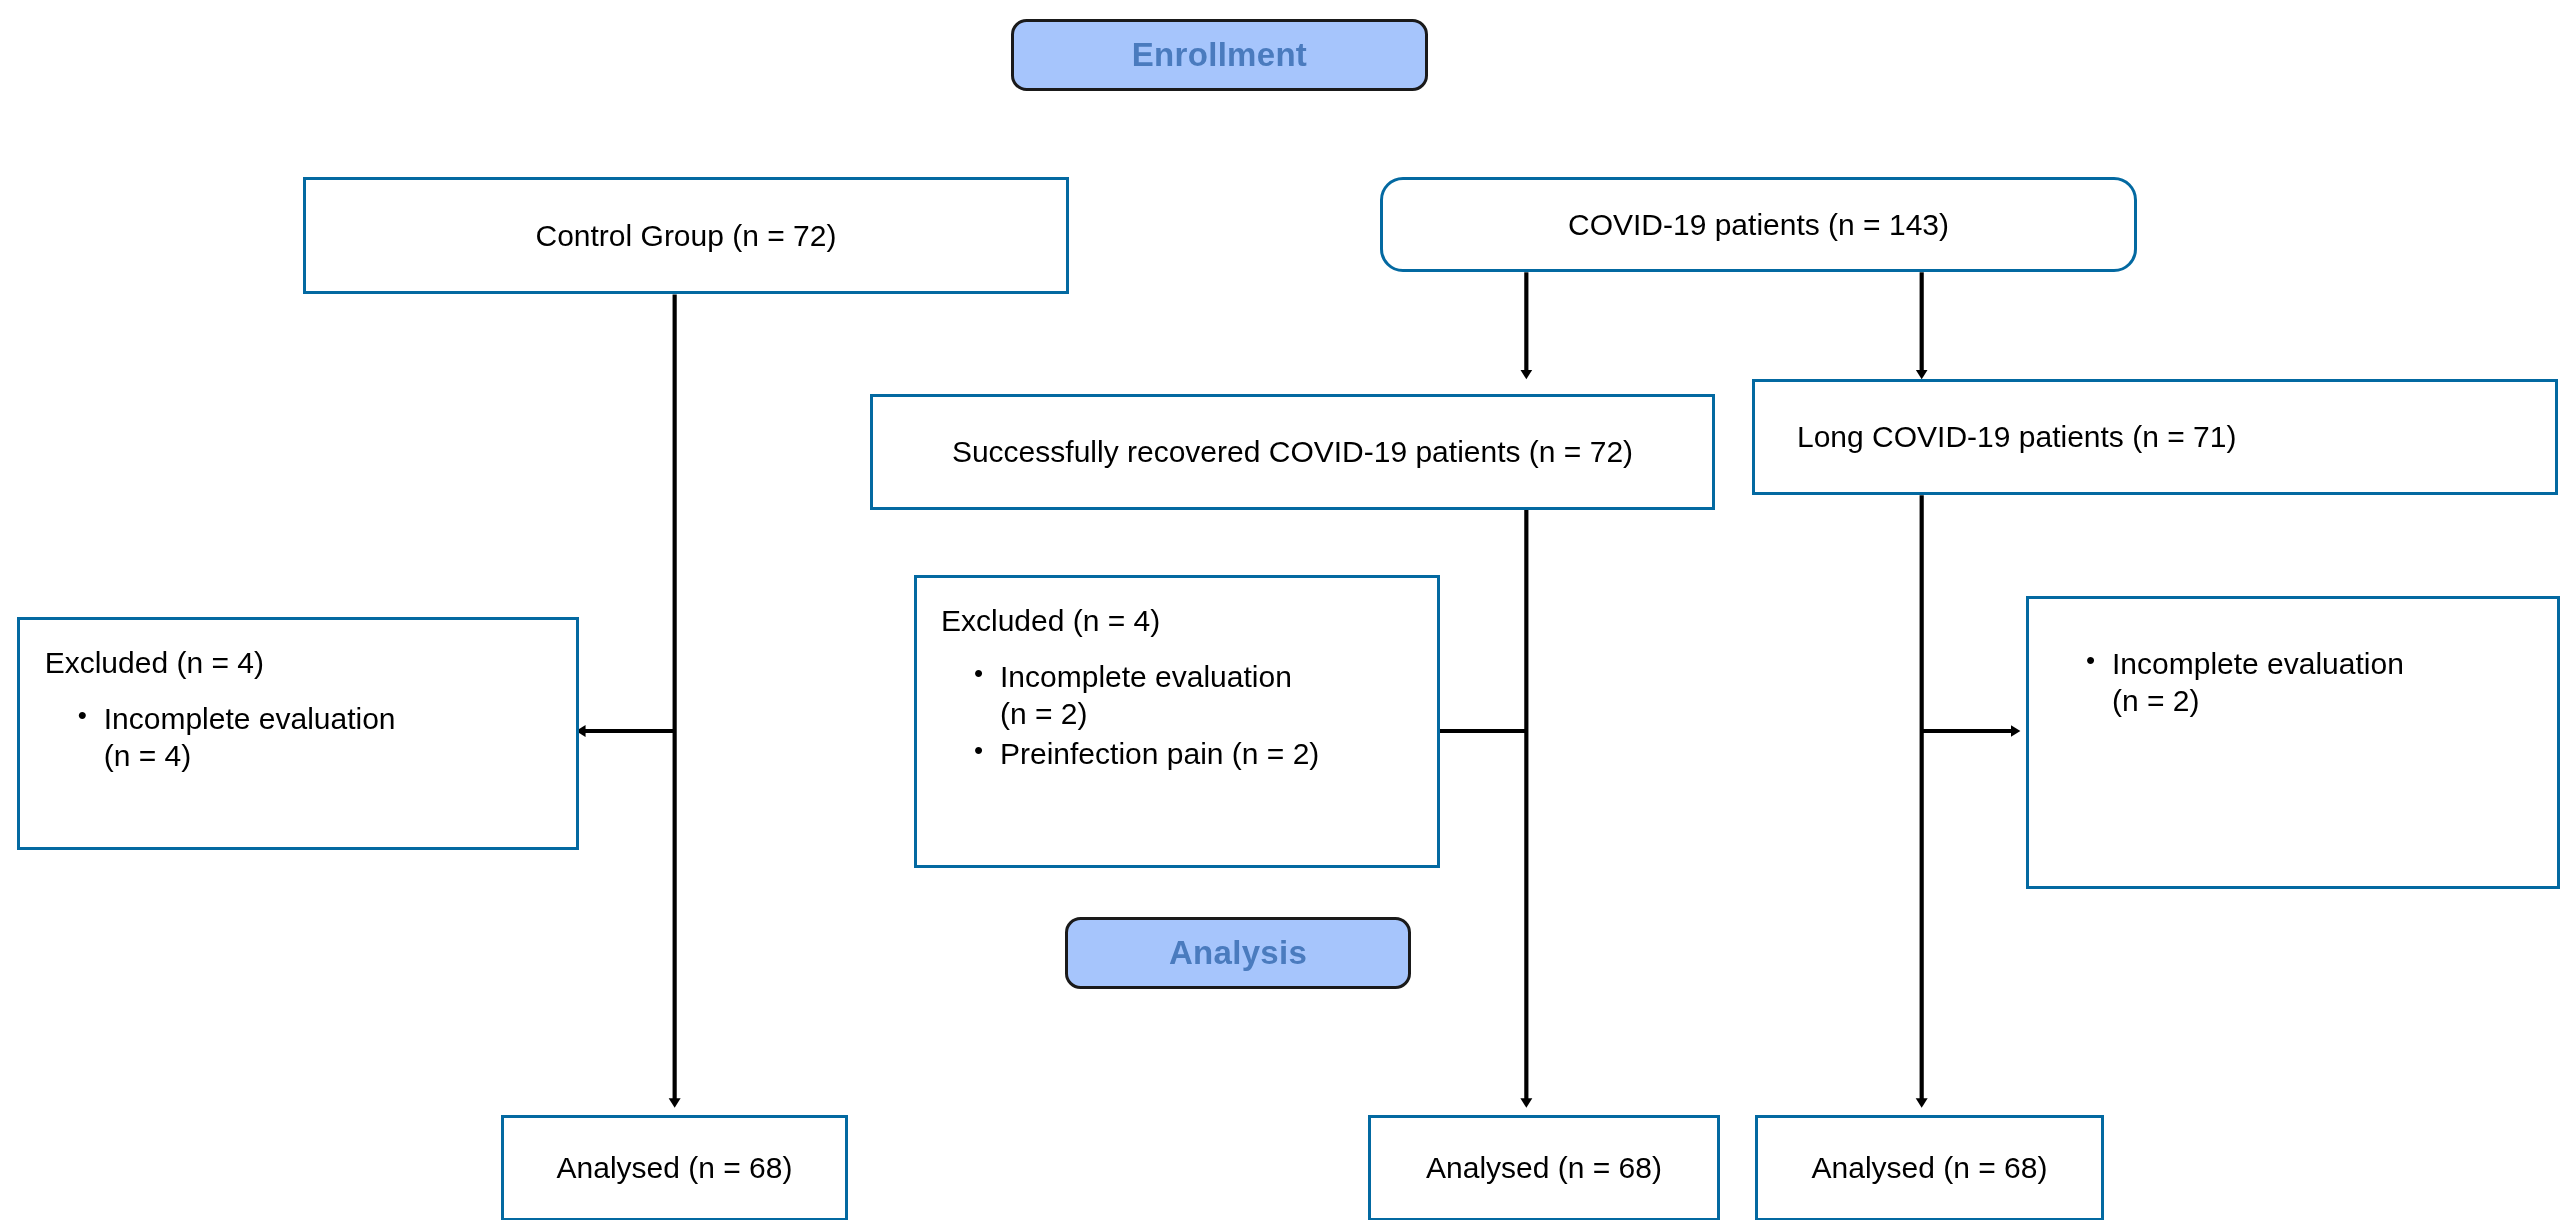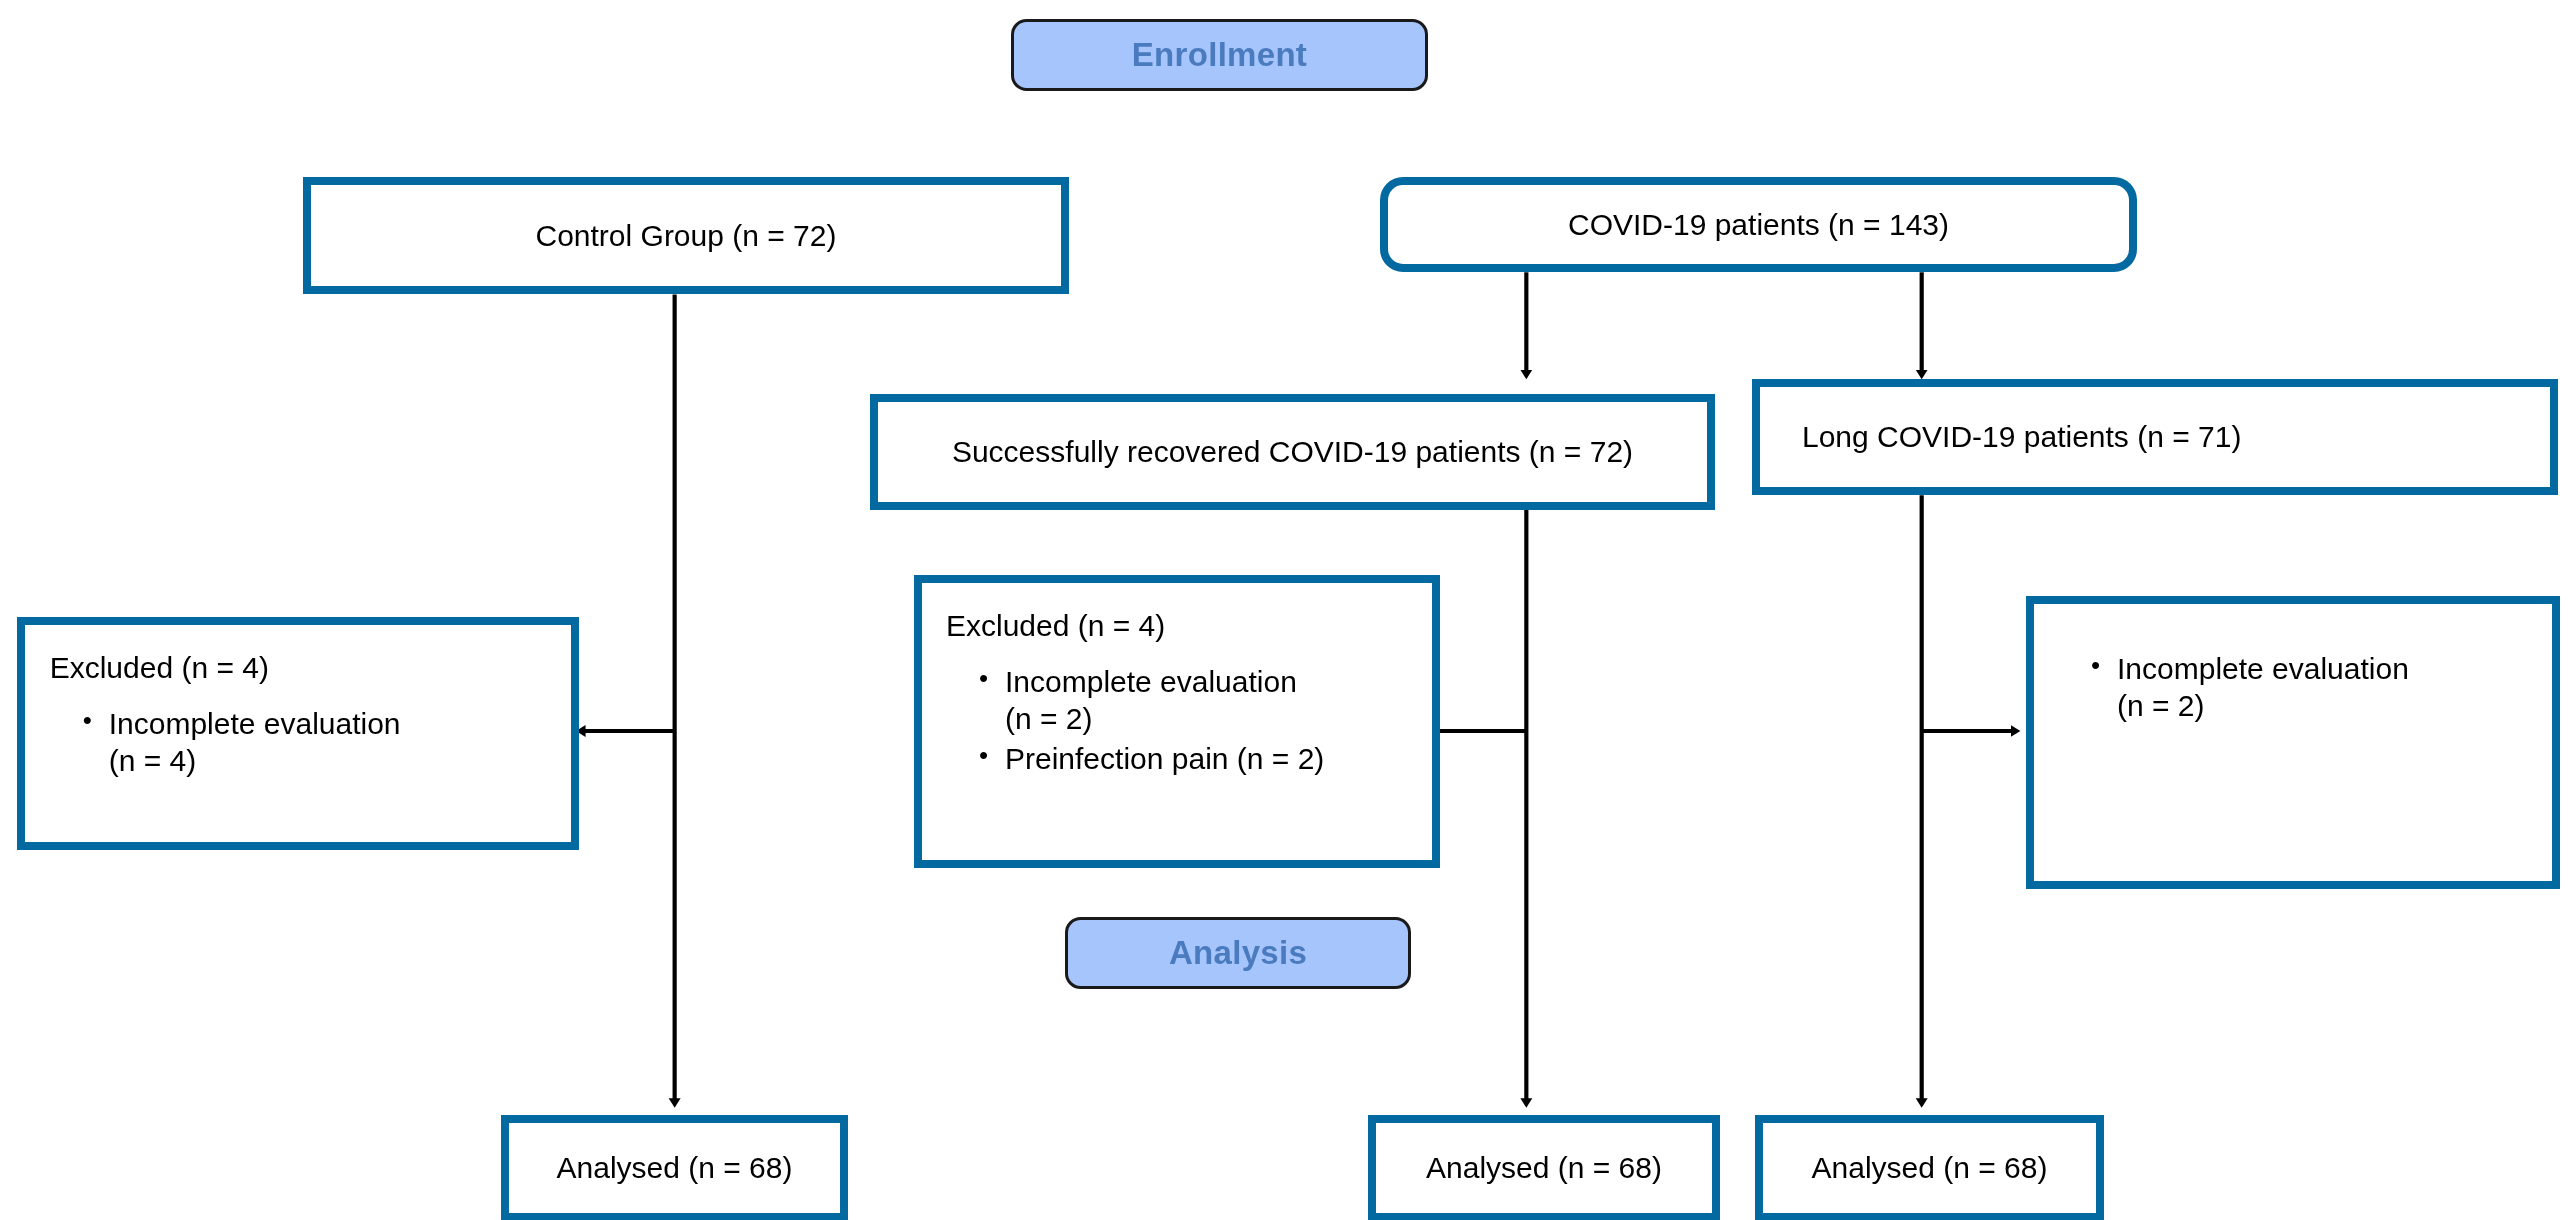--- a/index.html
+++ b/index.html
@@ -19,21 +19,21 @@
     position: absolute;
     left: 0;
     top: 0;
     width: 2576px;
     height: 1221px;
   }
   .node {
     position: absolute;
     box-sizing: border-box;
     background: #ffffff;
-    border: 8px solid #0369a1;
+    border: 3px solid #0369a1;
   }
   .node-center {
     display: flex;
     align-items: center;
     justify-content: center;
     text-align: center;
   }
   .node-left {
     display: block;
     text-align: left;

